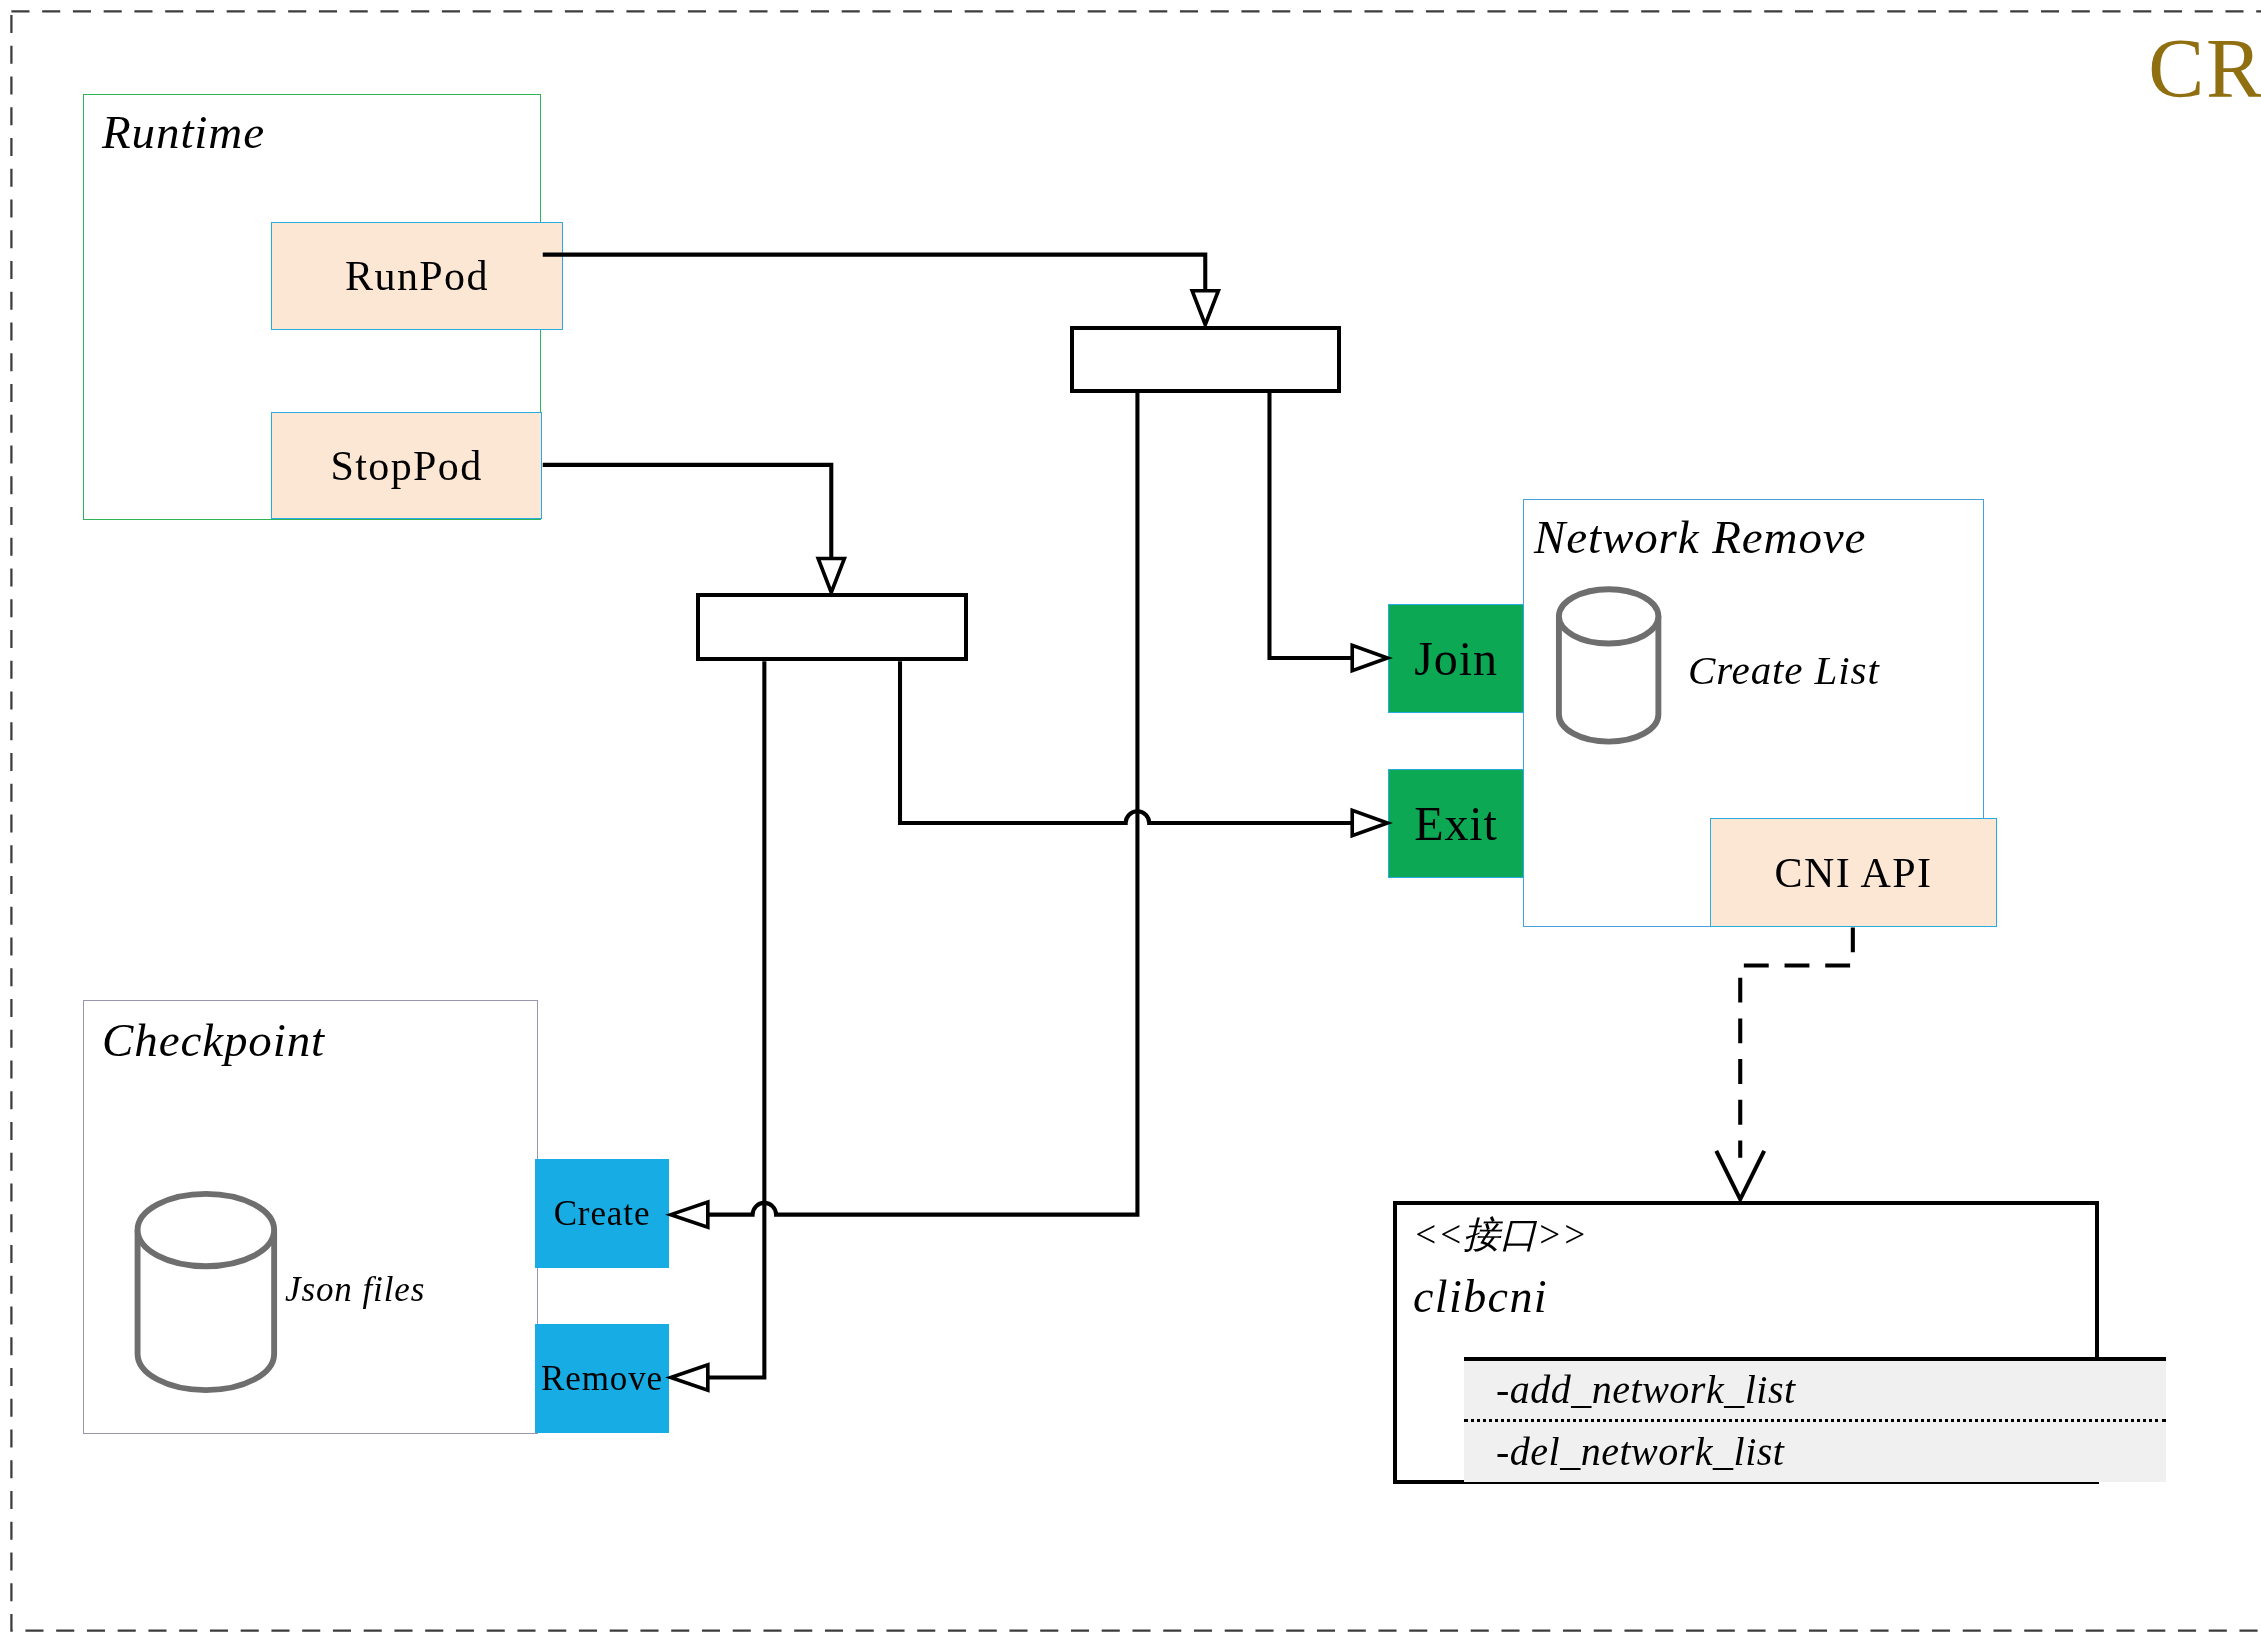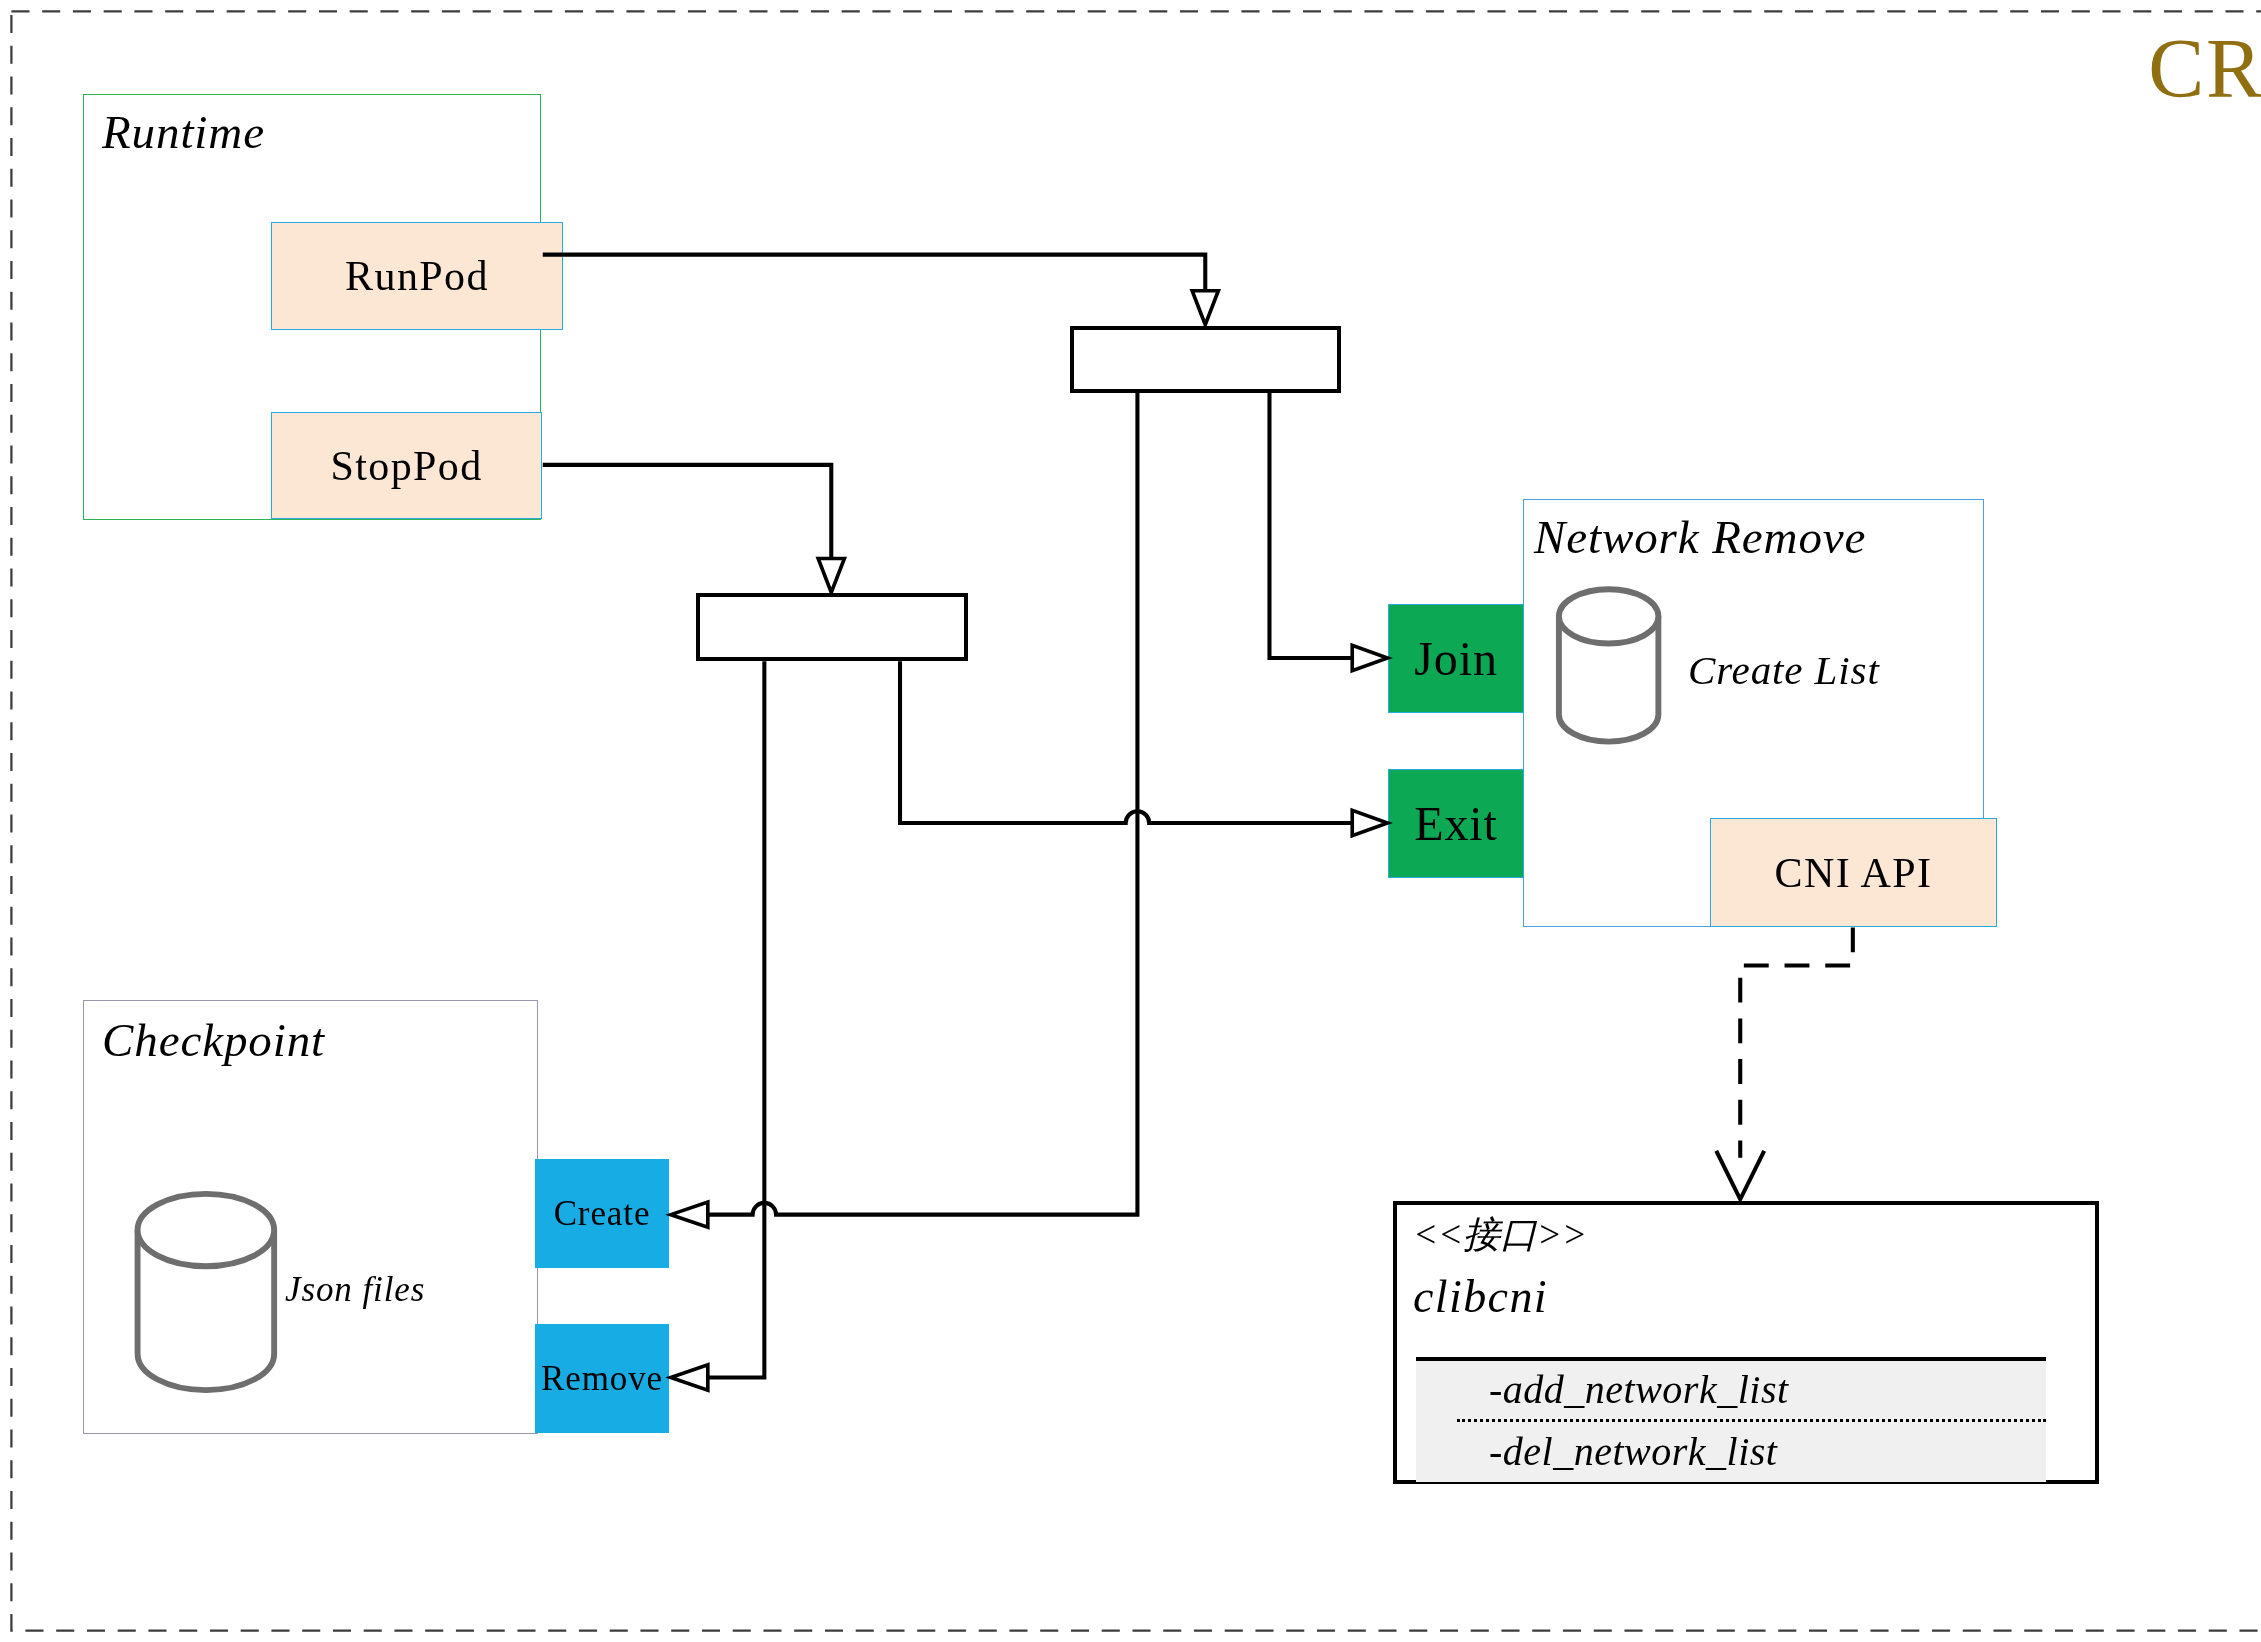--- a/index.html
+++ b/index.html
@@ -60,21 +60,21 @@
   .proc-node-2{left:696px;top:593px;width:272px;height:68px;}
 
   
   .nl-label{left:1688px;top:644px;width:317px;height:52px;font-size:41px;letter-spacing:0.9px;white-space:nowrap;}
   .jf-label{left:285px;top:1264px;width:226px;height:52px;font-size:35px;letter-spacing:0.9px;white-space:nowrap;}
 
   
   .iface-box{left:1393px;top:1201px;width:706px;height:283px;border:4.1px solid #000;background:#fff;}
   .iface-stereotype{left:1413px;top:1212px;width:407px;height:45px;font-size:37px;white-space:nowrap;}
   .iface-name{left:1413px;top:1269px;width:407px;height:54px;font-size:46px;letter-spacing:1.4px;white-space:nowrap;}
-  .iface-methods{left:1416px;top:1357px;width:630px;height:125px;background:var(--c-section-gray);border-top:4.1px solid #000;padding-left:41px;}
+  .iface-methods{left:1464px;top:1357px;width:702px;height:125px;background:var(--c-section-gray);border-top:4.1px solid #000;}
   .iface-row{box-sizing:border-box;height:50%;padding-left:32px;font-size:40px;letter-spacing:0.5px;white-space:nowrap;}
   .iface-row-1{border-bottom:3.2px dotted #000;}
 
   
   .cri-badge{left:2144px;top:25px;width:154px;height:86px;font-size:84px;color:var(--c-gold);letter-spacing:1.8px;}
 
   .wires{position:absolute;left:0;top:0;pointer-events:none;}
 </style>
 </head>
 <body>

